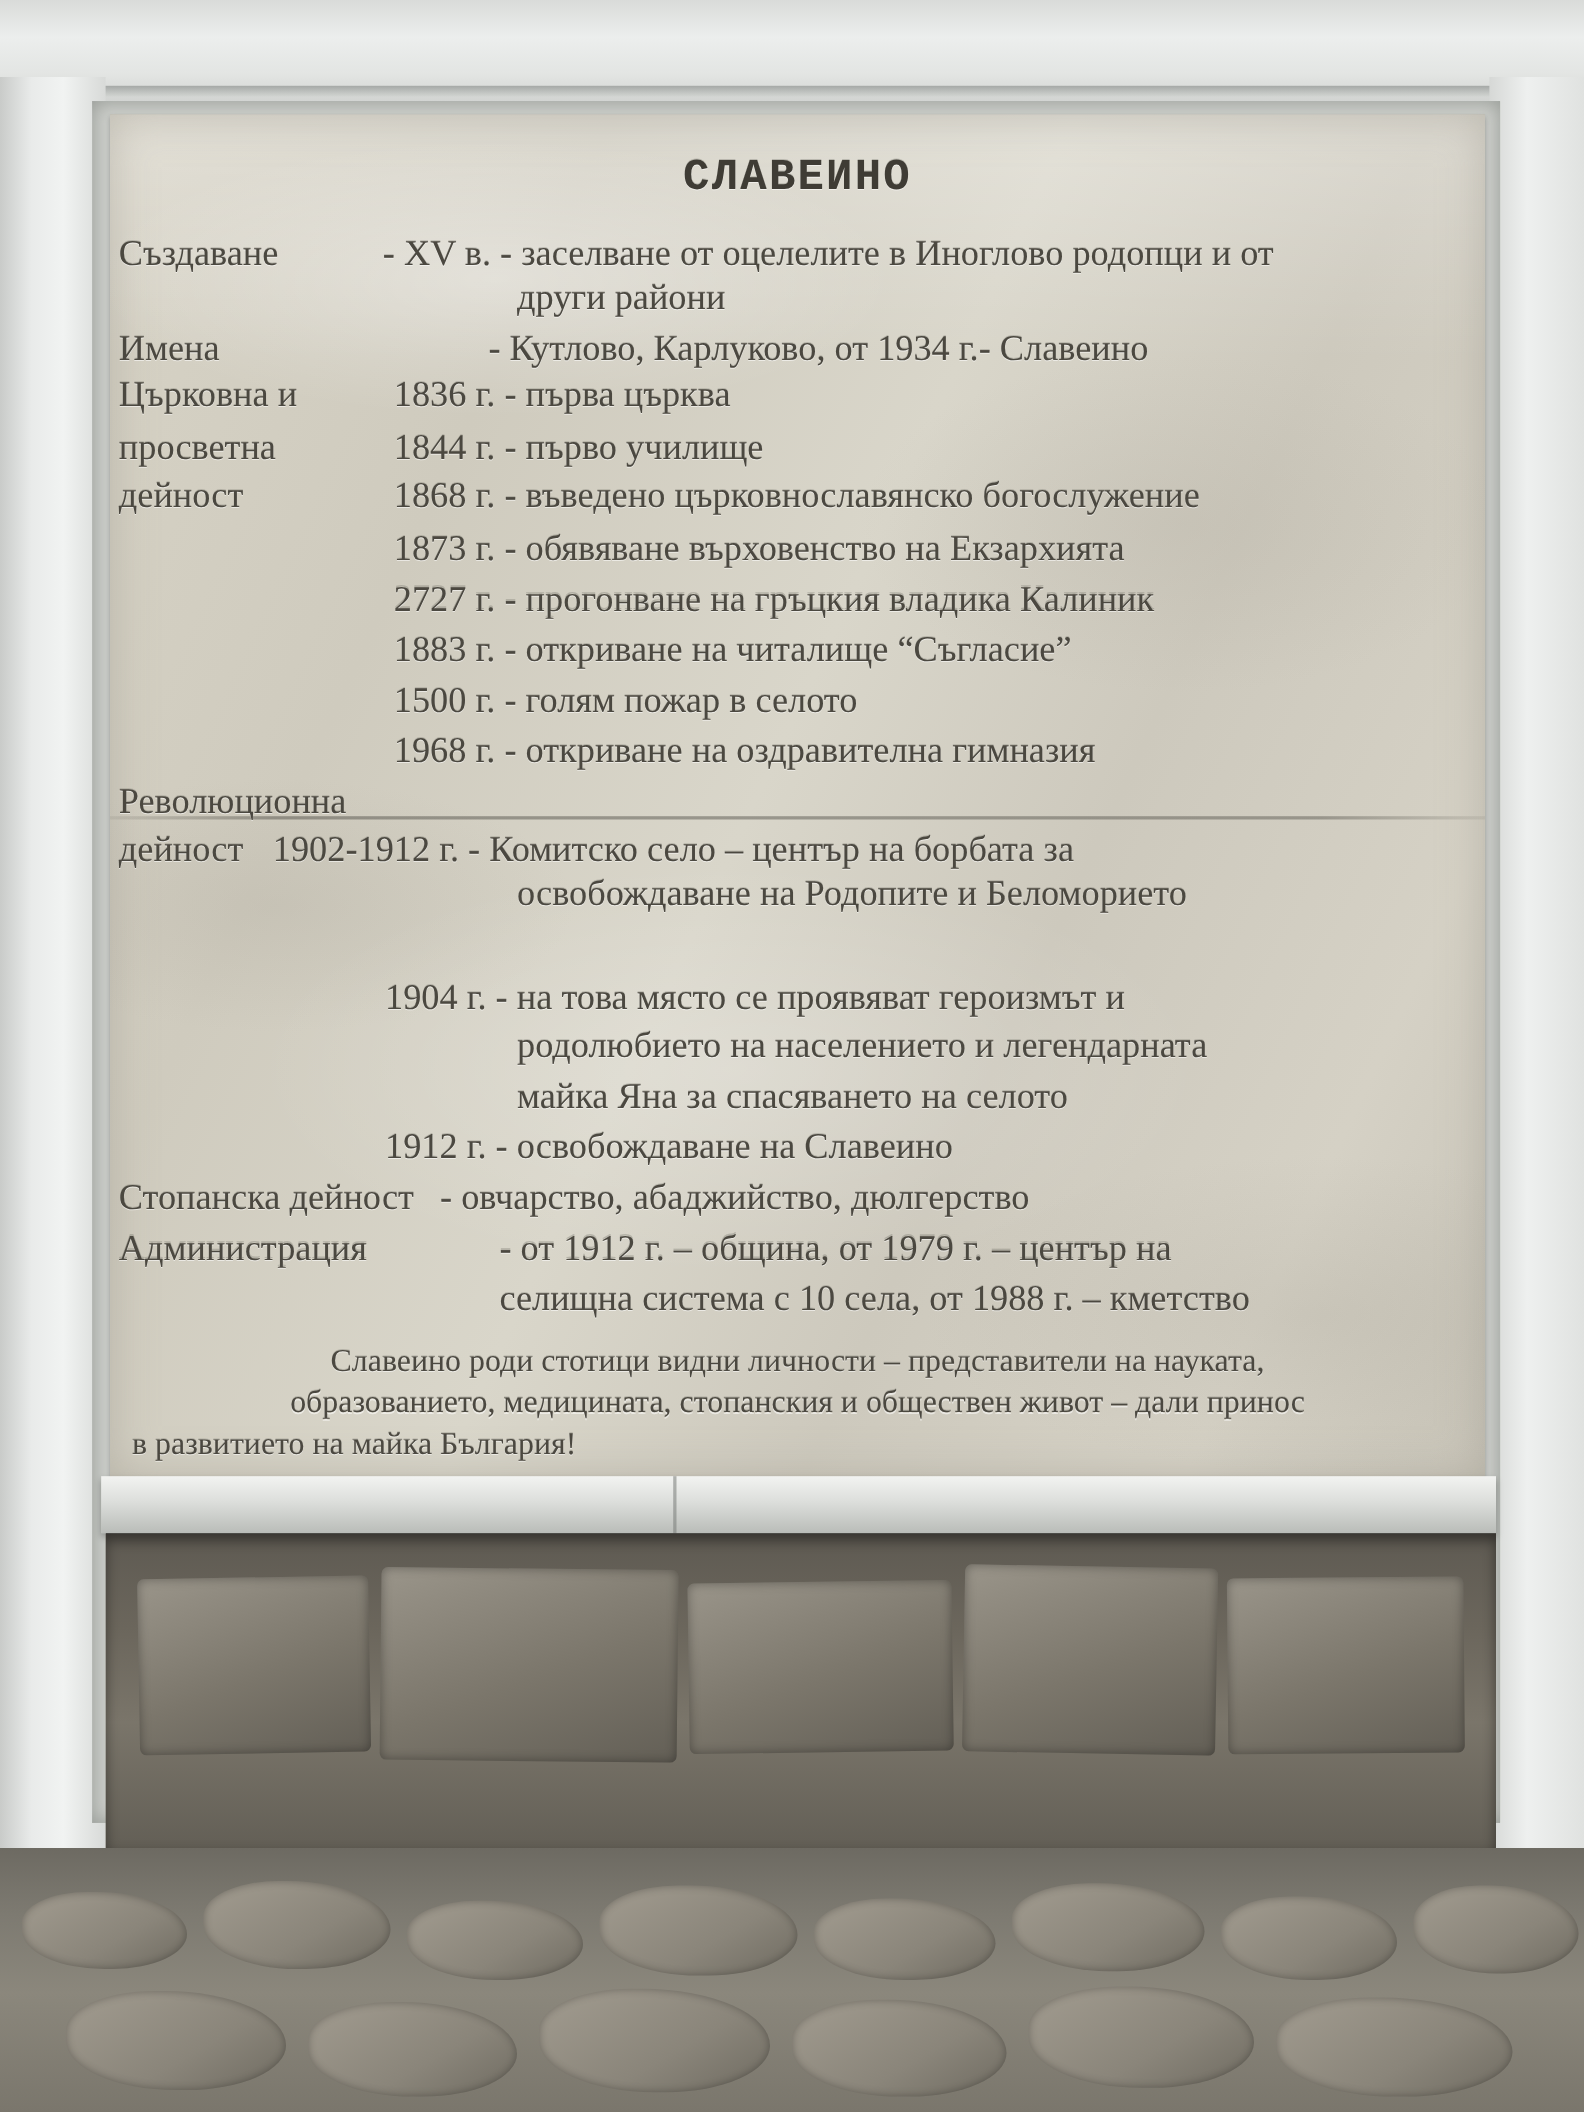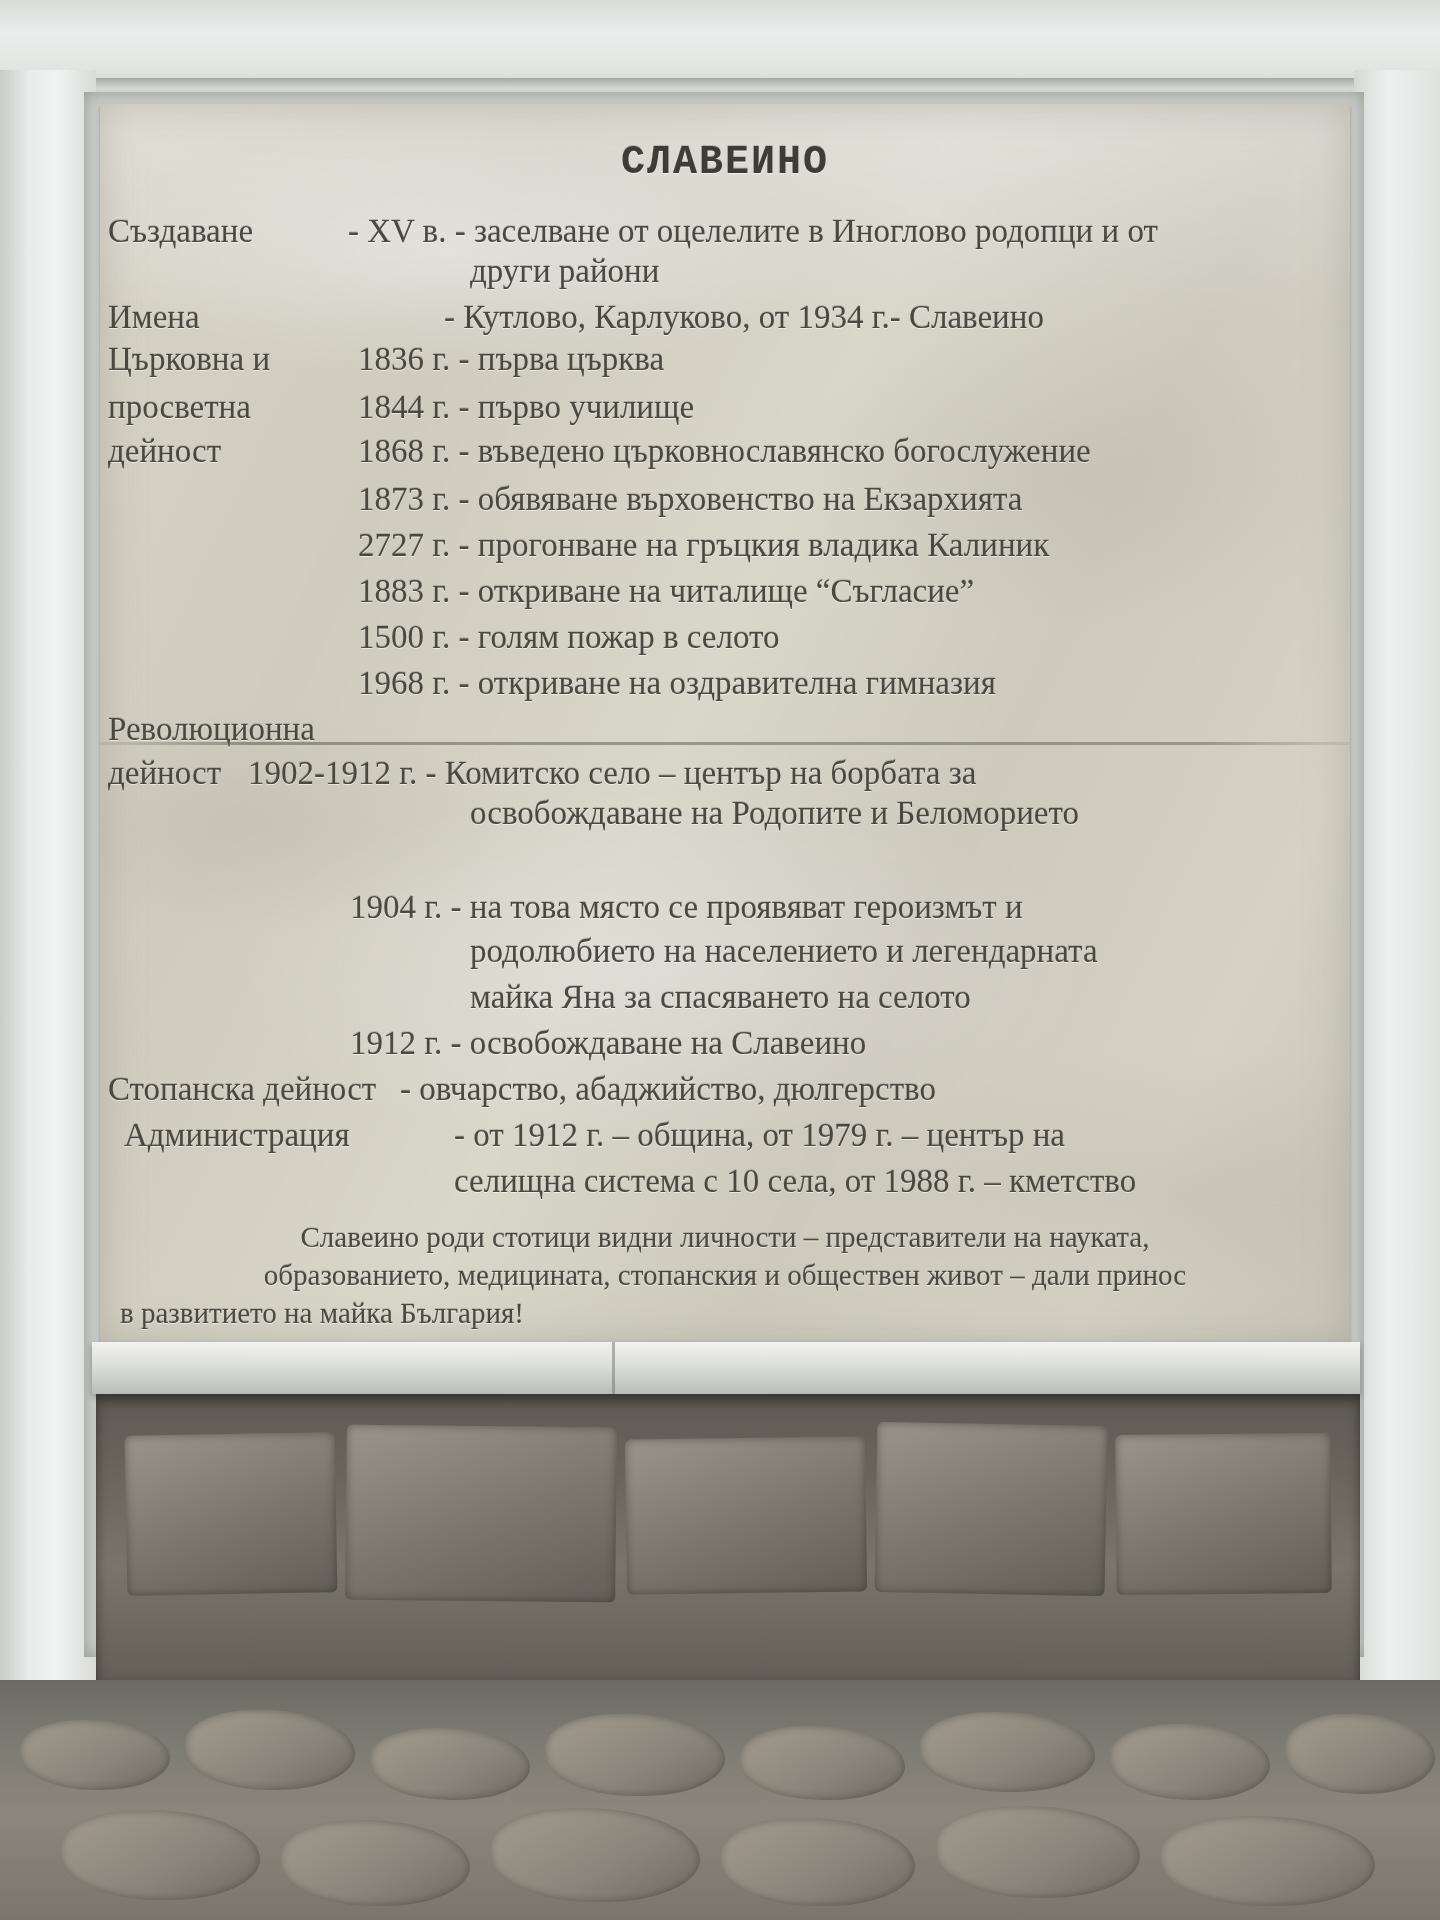--- a/index.html
+++ b/index.html
@@ -280,21 +280,21 @@
         <span class="value">1912 г. - освобождаване на Славеино</span>
       </div>
 
       <div class="row" style="left:8px; top:968px;">
         <span class="label">Стопанска дейност</span>
       </div>
       <div class="row" style="left:300px; top:968px;">
         <span class="value">- овчарство, абаджийство, дюлгерство</span>
       </div>
 
-      <div class="row" style="left:8px; top:1014px;margin-left:16px;">
+      <div class="row" style="left:8px; top:1014px;">
         <span class="label">Администрация</span>
       </div>
       <div class="row" style="left:354px; top:1014px;">
         <span class="value">- от 1912 г. – община, от 1979 г. – център на</span>
       </div>
       <div class="row" style="left:354px; top:1060px;">
         <span class="value">селищна система с 10 села, от 1988 г. – кметство</span>
       </div>
 
       <div class="para" style="top:1152px;">образованието, медицината, стопанския и обществен живот – дали принос</div>

